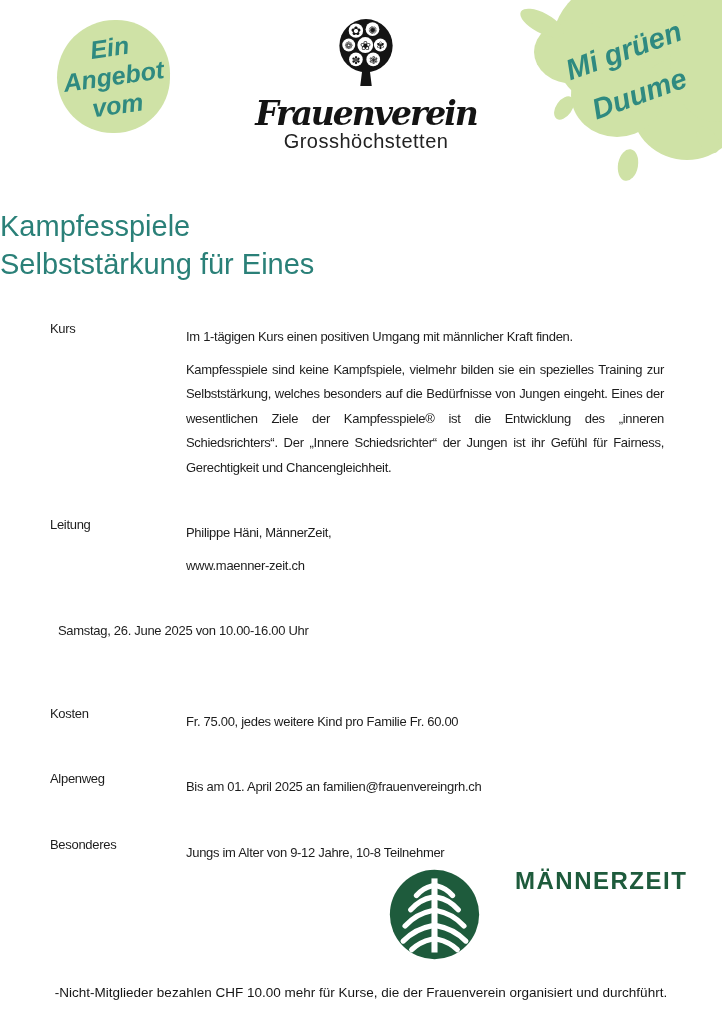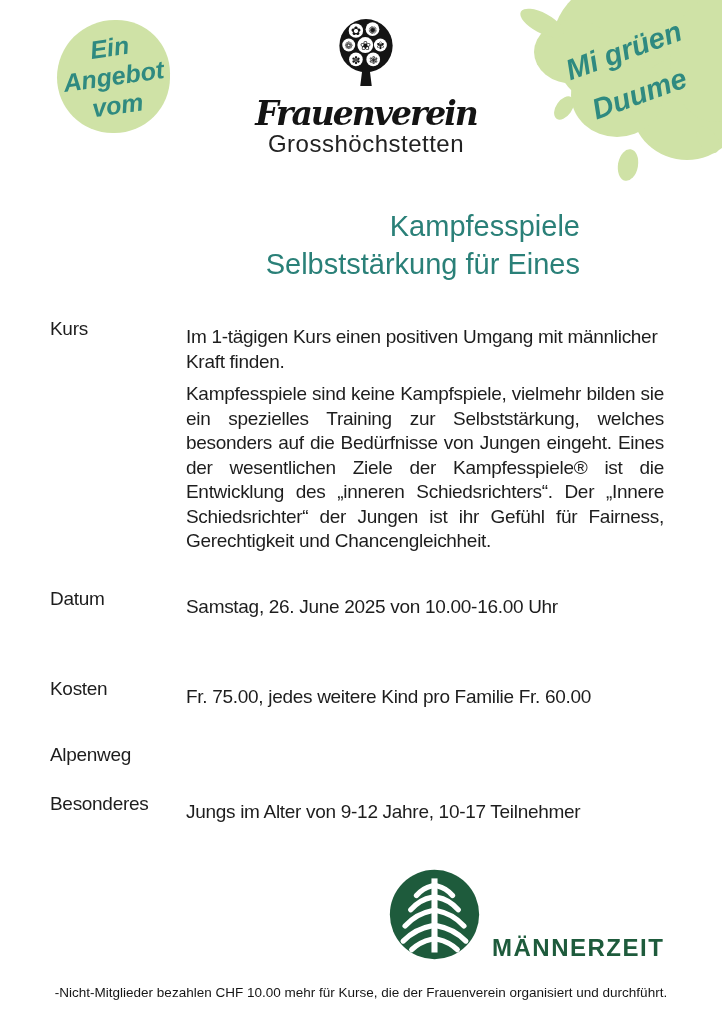--- a/index.html
+++ b/index.html
@@ -12,43 +12,43 @@
            background:#cfe2a6; border-radius:52% 48% 50% 50%;
            display:flex; align-items:center; justify-content:center; }
   .badge-text { transform:rotate(-8deg); text-align:center; color:#2f8a80;
                 font-style:italic; font-weight:600; font-size:25px; line-height:29px; }
 
   
   .fv { position:absolute; left:238px; top:14px; width:256px; text-align:center; }
   .fv svg { display:block; margin:0 auto; }
   .fv-name { font-family:"DejaVu Serif", serif; font-style:italic; font-weight:700;
              font-size:33px; letter-spacing:-2px; color:#141414; margin-top:-8px; white-space:nowrap; }
-  .fv-sub  { font-size:24px; font-weight:400; color:#222; letter-spacing:0.5px; margin-top:-3px; white-space:nowrap; }
+  .fv-sub  { font-size:20px; font-weight:400; color:#222; letter-spacing:0.5px; margin-top:-3px; white-space:nowrap; }
 
   
   .splash-svg { position:absolute; right:0; top:0; }
   .splash-text { position:absolute; left:549px; top:26px; width:165px; transform:rotate(-20deg);
                  text-align:center; color:#2f8a80; font-style:italic; font-weight:600;
                  font-size:29px; line-height:46px; white-space:nowrap; }
 
   
-  .title { position:absolute; left:0; top:207px; width:580px; text-align:right;
+  .title { position:absolute; left:0; top:207px; width:580px; text-align:left;
            color:#2a8078; font-size:29px; font-weight:500; line-height:38px; }
 
   
   .details { position:absolute; left:50px; top:317px; width:622px;
-             color:#1d1d1d; font-size:19px; line-height:24.5px; letter-spacing:-0.3px; }
+             color:#1d1d1d; font-size:13px; line-height:24.5px; letter-spacing:-0.3px; }
   .row { display:flex; margin-bottom:25px; }
   .row .label { width:128px; flex:none; }
   .row .value { flex:1; }
   .value p { margin:8px; }
   .value p.just { text-align:justify; }
 
   
-  .mz { position:absolute; left:387px; top:867px; display:flex; align-items:flex-end; gap:10px; }
+  .mz { position:absolute; left:387px; top:867px; display:flex; align-items:flex-start; gap:33px; }
   .mz-word { color:#1e5b3c; font-weight:700; font-size:24px; letter-spacing:1.5px; white-space:nowrap; }
 
   
   .footnote { position:absolute; left:0; top:985px; width:722px; text-align:center;
               font-size:13.5px; color:#161616; }
 </style>
 </head>
 <body>
 
 <div class="page">
@@ -112,46 +112,55 @@
   <div class="details">
 
     <div class="row">
       <div class="label">Kurs</div>
       <div class="value">
         <p>Im 1-tägigen Kurs einen positiven Umgang mit männlicher Kraft finden.</p>
         <p class="just">Kampfesspiele sind keine Kampfspiele, vielmehr bilden sie ein spezielles Training zur Selbststärkung, welches besonders auf die Bedürfnisse von Jungen eingeht. Eines der wesentlichen Ziele der Kampfesspiele® ist die Entwicklung des „inneren Schiedsrichters“. Der „Innere Schiedsrichter“ der Jungen ist ihr Gefühl für Fairness, Gerechtigkeit und Chancengleichheit.</p>
       </div>
     </div>
 
+    <div class="row">
+      <div class="label">Leitung</div>
+      <div class="value">
+        <p>Philippe Häni, MännerZeit,</p>
+        <p>www.maenner-zeit.ch</p>
+      </div>
+    </div>
 
     <div class="row">
-      <div class="label">Datum</div>
       <div class="value">
         <p>Samstag, 26. June 2025 von 10.00-16.00 Uhr</p>
       </div>
     </div>
 
     <div class="row">
     </div>
 
     <div class="row">
       <div class="label">Kosten</div>
       <div class="value">
         <p>Fr. 75.00, jedes weitere Kind pro Familie Fr. 60.00</p>
       </div>
     </div>
 
     <div class="row">
       <div class="label">Alpenweg</div>
+      <div class="value">
+        <p>Bis am 01. April 2025 an familien@frauenvereingrh.ch</p>
+      </div>
     </div>
 
     <div class="row">
       <div class="label">Besonderes</div>
       <div class="value">
-        <p>Jungs im Alter von 9-12 Jahre, 10-17 Teilnehmer</p>
+        <p>Jungs im Alter von 9-12 Jahre, 10-8 Teilnehmer</p>
       </div>
     </div>
 
   </div>
 
   <div class="mz">
     <svg width="95" height="95" viewBox="0 0 100 100">
       <circle cx="50" cy="50" r="47" fill="#1e5b3c"></circle>
       <rect x="46.8" y="12" width="6.4" height="78" fill="#ffffff"></rect>
       <g stroke="#ffffff" stroke-width="5.5" fill="none" stroke-linecap="round">

